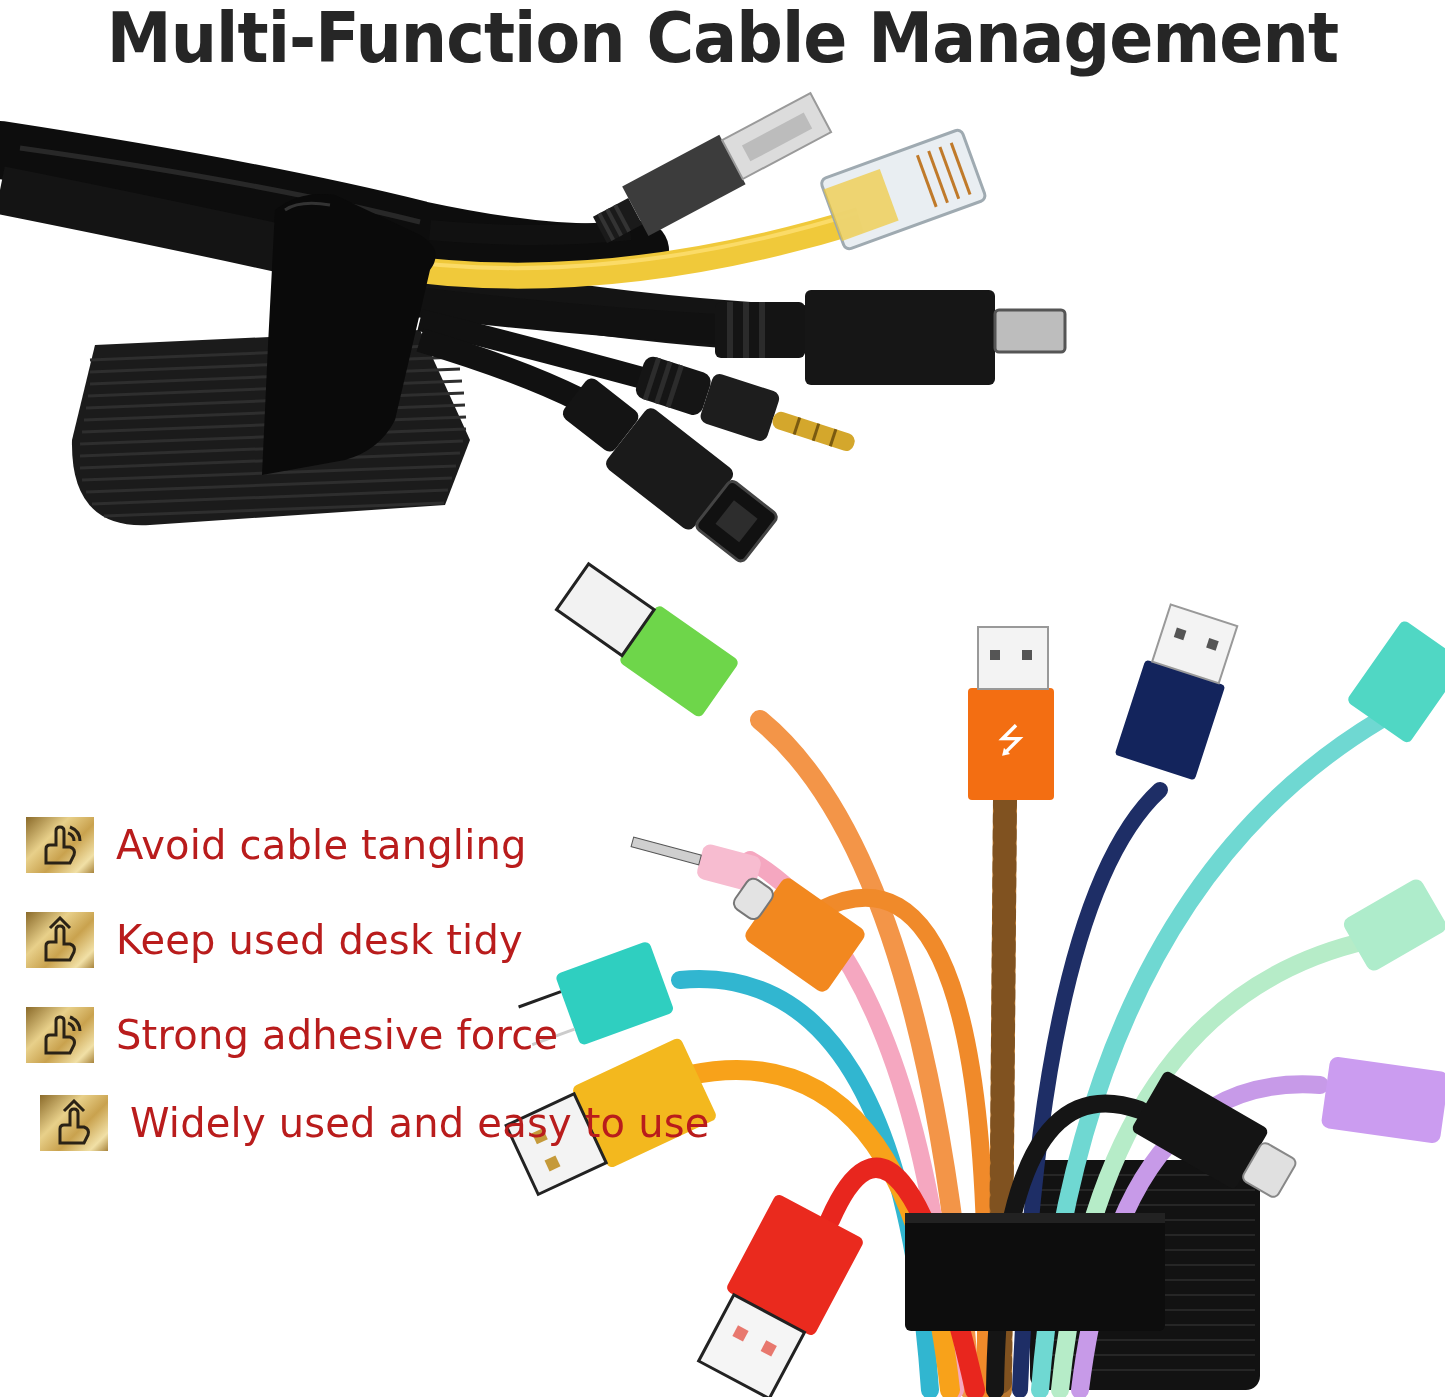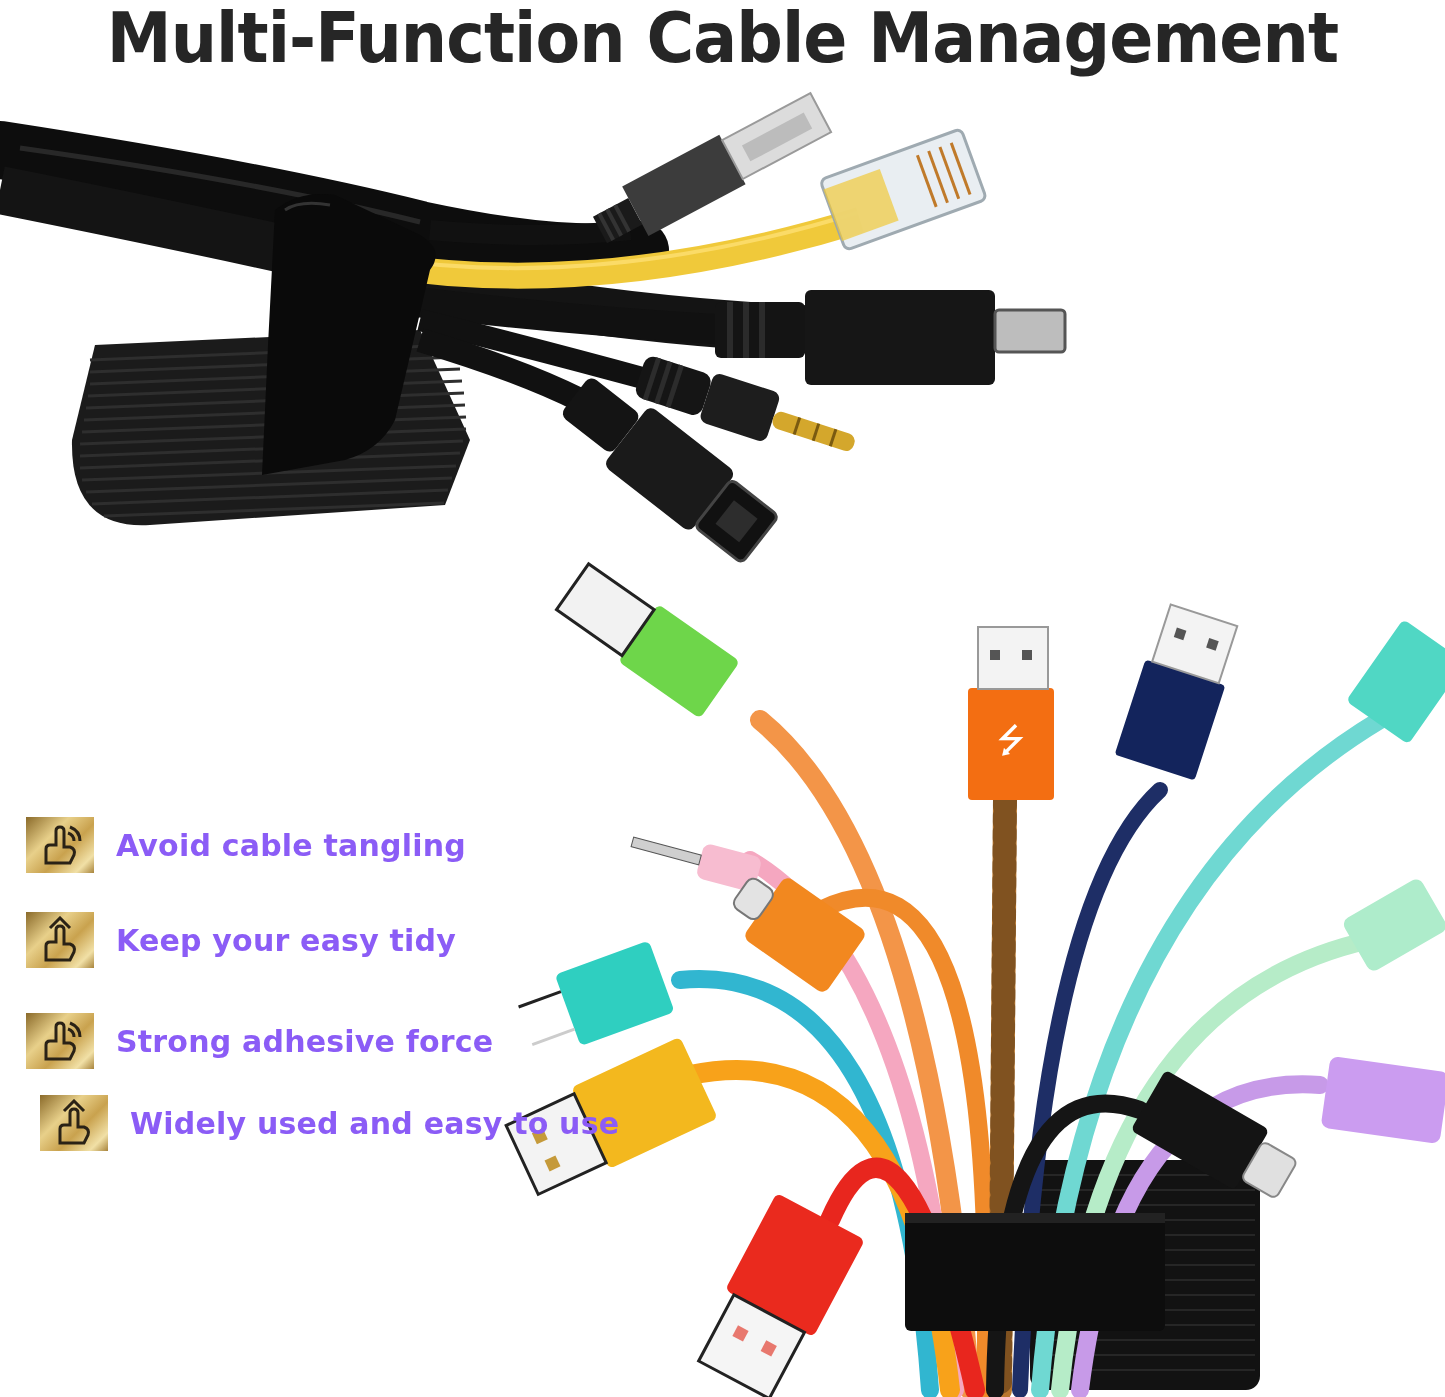--- a/index.html
+++ b/index.html
@@ -10,21 +10,21 @@
     color: #262626; letter-spacing: -1px; transform: scaleX(0.93); transform-origin: center top;
     font-family: "DejaVu Sans", sans-serif;
   }
   .scene { position: absolute; left: 0; top: 0; }
   .features { position: absolute; left: 26px; top: 815px; width: 560px; }
   .feature { position: absolute; left: 0; height: 60px; display: flex; align-items: center; }
   .badge {
     width: 68px; height: 56px; display: flex; align-items: center; justify-content: center;
     background: linear-gradient(135deg, #8a6a2a 0%, #e8d08a 35%, #c9a24e 60%, #f1e0a6 85%, #a8843c 100%);
   }
-  .feature-label { font-weight: bold; font-size: 30px; color: #8b5cf6; margin-left: 22px; white-space: nowrap; letter-spacing: 0.2px; }
+  .feature-label { font-weight: normal; font-size: 40px; color: #b91c1c; margin-left: 22px; white-space: nowrap; letter-spacing: 0.2px; }
 </style>
 </head>
 <body>
 
 <div class="title">Multi-Function Cable Management</div>
 
 <svg class="scene" width="1445" height="600" viewBox="0 0 1445 600">
 
   <g>
     <path d="M95 345 L420 330 L470 440 L445 505 L150 525 Q70 530 72 440 Z" fill="#1b1b1b"></path>
@@ -239,23 +239,23 @@
     </div>
     <span class="feature-label">Avoid cable tangling</span>
   </div>
   <div class="feature" style="top:95px;">
     <div class="badge">
       <svg width="48" height="48" viewBox="0 0 48 48">
           <path d="M10 44 L10 30 Q10 26 14 26 L20 26 L20 14 Q20 10 24 10 Q28 10 28 14 L28 28 L34 28 Q40 30 38 36 L34 44 Z" fill="none" stroke="#2a2216" stroke-width="3"></path>
           <path d="M14 12 L24 2 L34 12" fill="none" stroke="#2a2216" stroke-width="3"></path>
         </svg>
     </div>
-    <span class="feature-label">Keep your easy tidy</span>
-  </div>
-  <div class="feature" style="top:196px;">
+    <span class="feature-label">Keep used desk tidy</span>
+  </div>
+  <div class="feature" style="top:190px;">
     <div class="badge">
       <svg width="48" height="44" viewBox="0 0 48 44">
           <path d="M10 40 L10 26 Q10 22 14 22 L20 22 L20 8 Q20 4 24 4 Q28 4 28 8 L28 24 L34 24 Q40 26 38 32 L34 40 Z" fill="none" stroke="#2a2216" stroke-width="3"></path>
           <path d="M32 10 Q38 12 38 18 M34 4 Q44 8 44 18" fill="none" stroke="#2a2216" stroke-width="3"></path>
         </svg>
     </div>
     <span class="feature-label">Strong adhesive force</span>
   </div>
   <div class="feature" style="top:278px;margin-left:14px;">
     <div class="badge">

